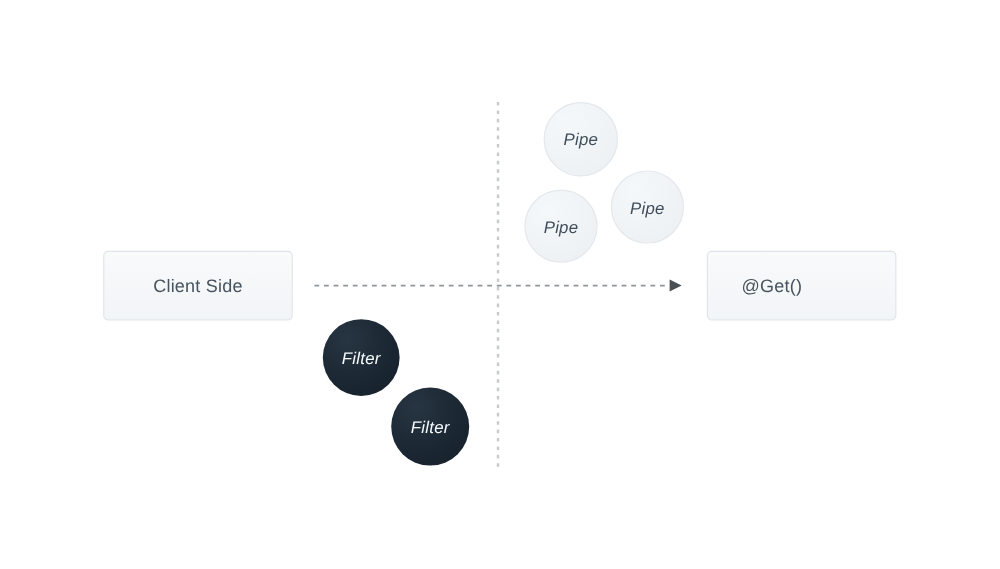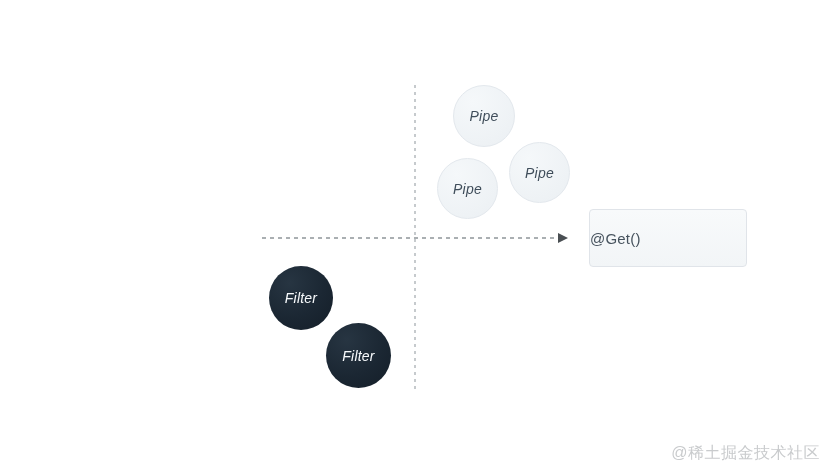--- a/index.html
+++ b/index.html
@@ -34,20 +34,21 @@
     display: flex;
     align-items: center;
     justify-content: center;
   }
   .route-box {
     left: 589px;
     top: 209px;
     display: flex;
     flex-direction: column;
     justify-content: center;
+    padding-left: 28px;
     line-height: 19px;
   }
   .circle {
     position: absolute;
     border-radius: 50%;
     display: flex;
     align-items: center;
     justify-content: center;
     box-sizing: border-box;
     font-size: 14px;
@@ -99,20 +100,23 @@
 
   <svg class="v-guide" width="12" height="306" viewBox="0 0 12 306">
     <line x1="6" y1="0" x2="6" y2="306" stroke="#c6cacd" stroke-width="2" stroke-dasharray="3 4"></line>
   </svg>
 
   <svg class="h-arrow" width="312" height="20" viewBox="0 0 312 20">
     <line x1="2" y1="10" x2="298" y2="10" stroke="#8f9599" stroke-width="1.5" stroke-dasharray="4 4"></line>
     <polygon points="308,10 298,5 298,15" fill="#4a4f53"></polygon>
   </svg>
 
+  <div class="node-box client-box">
+    <span>Client Side</span>
+  </div>
 
   <div class="node-box route-box">
     <span>@Get()</span>
   </div>
 
   <div class="circle pipe-circle pipe-1">
     <span>Pipe</span>
   </div>
   <div class="circle pipe-circle pipe-3">
     <span>Pipe</span>
@@ -121,15 +125,14 @@
     <span>Pipe</span>
   </div>
 
   <div class="circle filter-circle filter-1">
     <span>Filter</span>
   </div>
   <div class="circle filter-circle filter-2">
     <span>Filter</span>
   </div>
 
-  <div class="watermark">@稀土掘金技术社区</div>
 
 </div>
 
 </body></html>

